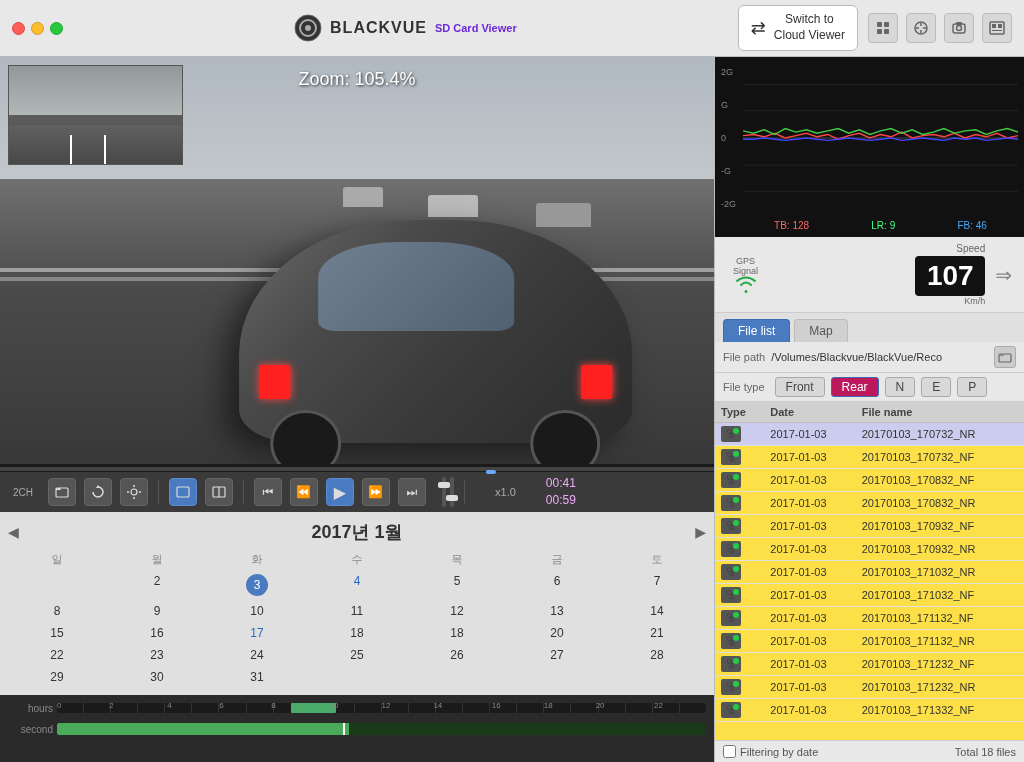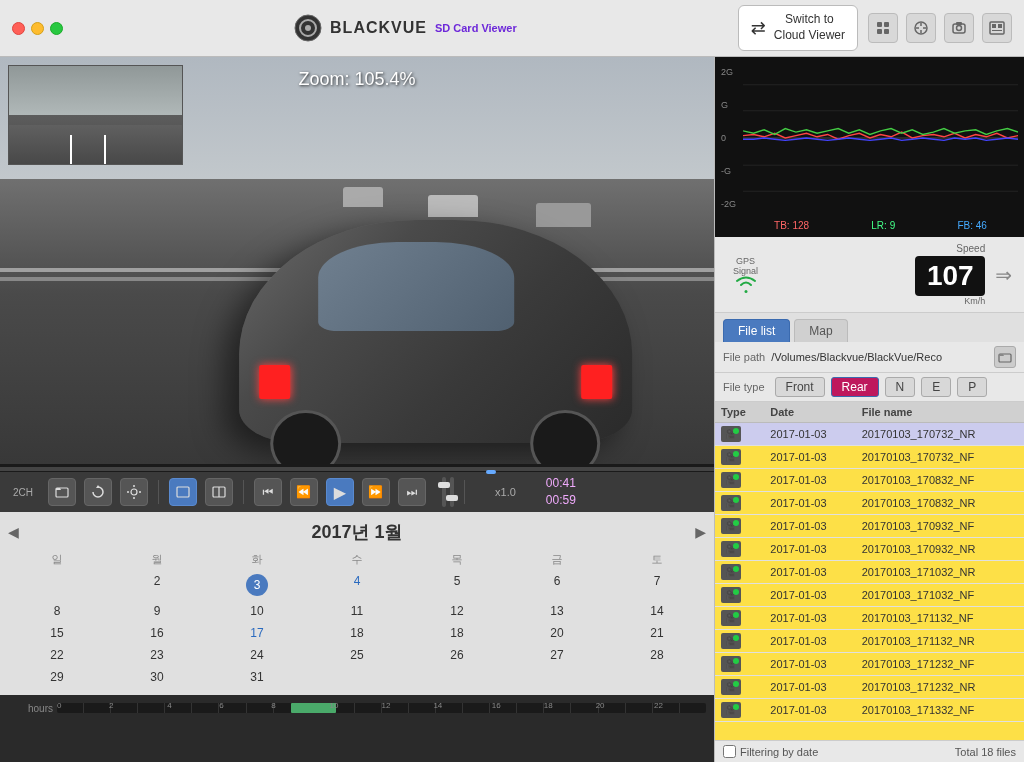--- a/index.html
+++ b/index.html
@@ -1043,20 +1043,54 @@
             <span style="color:#888;font-size:8px;position:absolute;left:58%;">14</span>
             <span style="color:#888;font-size:8px;position:absolute;left:67%;">16</span>
             <span style="color:#888;font-size:8px;position:absolute;left:75%;">18</span>
             <span style="color:#888;font-size:8px;position:absolute;left:83%;">20</span>
             <span style="color:#888;font-size:8px;position:absolute;left:92%;">22</span>
           </div>
         </div>
       </div>
 
 
+      <div class="timeline-track">
+        <span class="track-label">second</span>
+        <div class="track-bar" style="height:12px;">
+          <div style="position:absolute;top:0;left:0;right:0;bottom:0;background:#1a3a1a;"></div>
+          <div style="position:absolute;top:0;left:0%;width:45%;height:100%;background:#4aaa5a;"></div>
+
+          <div style="position:absolute;top:-3px;left:44%;width:2px;height:18px;background:#fff;"></div>
+          <div style="position:absolute;top:-10px;left:0;right:0;display:flex;pointer-events:none;overflow:hidden;">
+            
+            
+            
+            
+            
+            
+            
+            
+            
+            
+            
+            
+            
+            
+            
+            
+            
+            
+            
+            
+            
+            
+            
+          </div>
+        </div>
+      </div>
     </div>
 
   </div>
 
   <div id="right-panel">
 
     <div id="gsensor-panel">
       <div class="gsensor-labels">
         <span class="g-label">2G</span>
         <span class="g-label">G</span>

